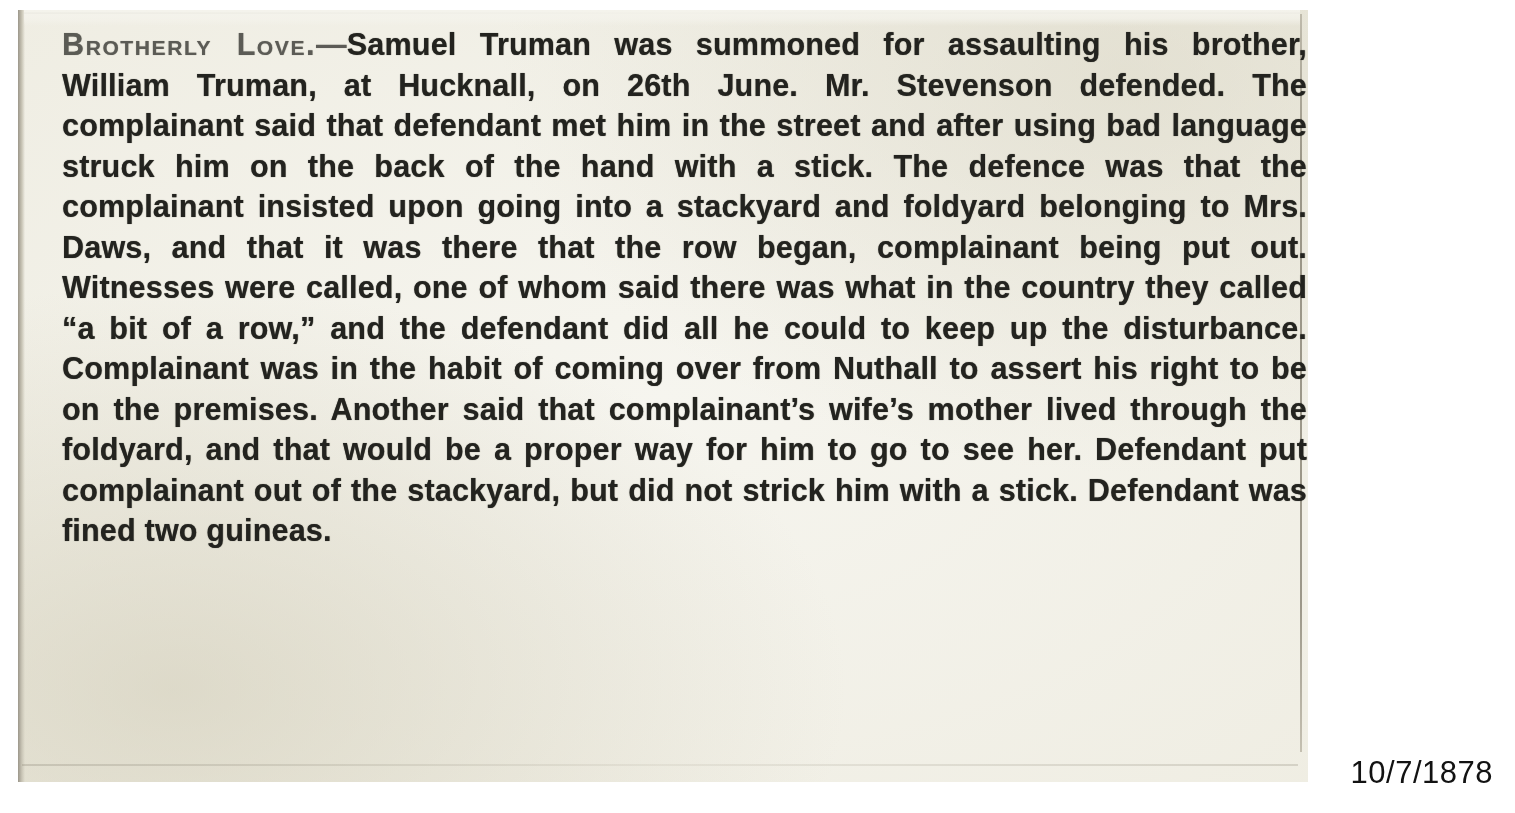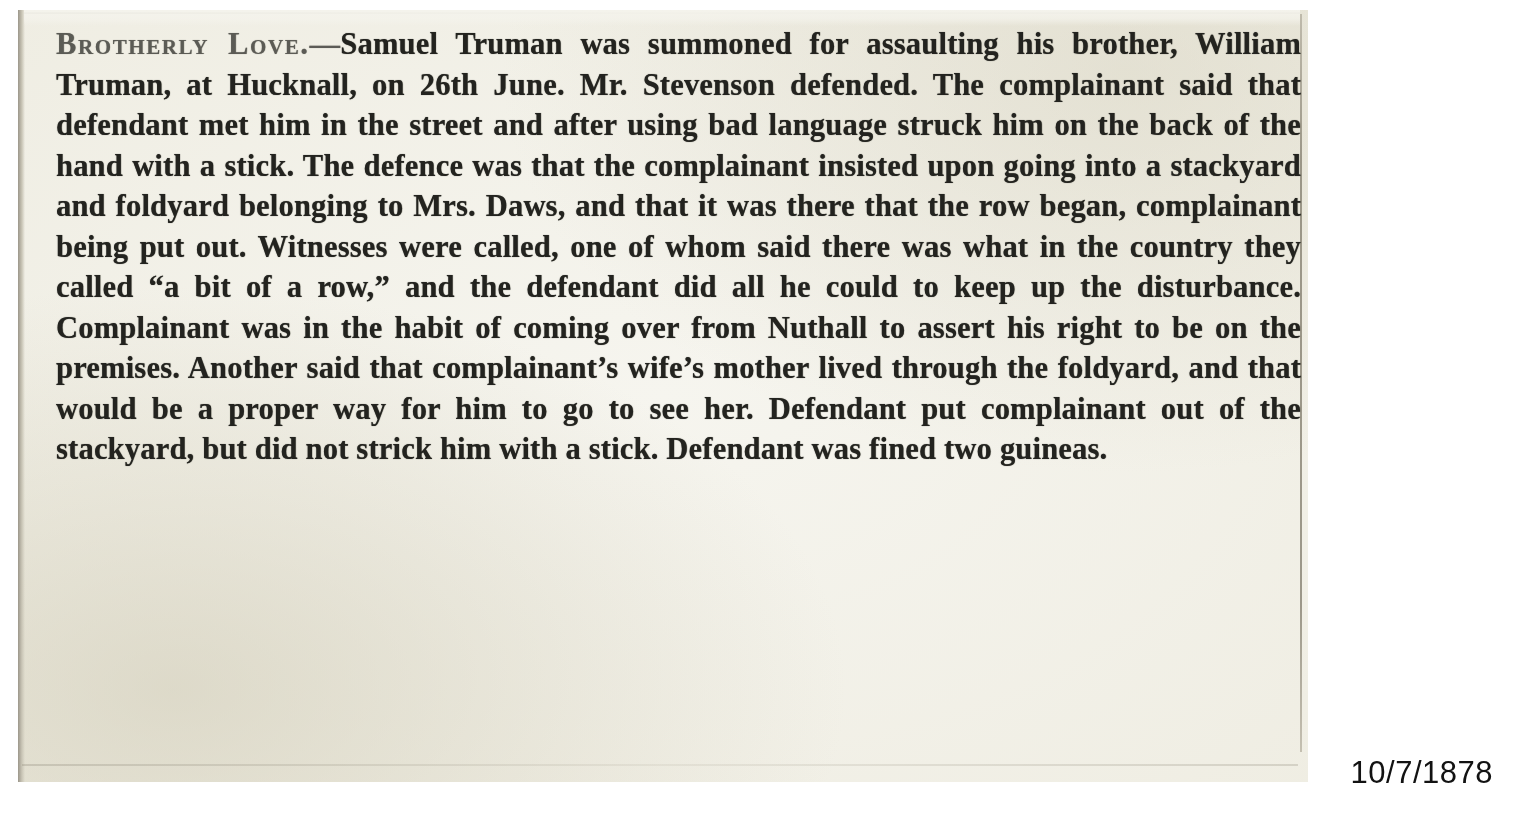--- a/index.html
+++ b/index.html
@@ -70,30 +70,30 @@
     position: absolute;
     left: 4px;
     right: 10px;
     bottom: 16px;
     height: 2px;
     background: linear-gradient(to right, rgba(150,145,130,.35), rgba(180,175,160,.18), rgba(150,145,130,.30));
   }
 
   #article {
     position: absolute;
-    left: 38px;
+    left: 44px;
     top: 14px;
     width: 1245px;
     color: #23231f;
     font-size: 30.5px;
     line-height: 40.5px;
     font-weight: 700;
     letter-spacing: 0.2px;
     text-align: justify;
-    font-family: Liberation Serif, serif;
+    font-family: Liberation Sans, sans-serif;
     
     text-shadow: 0 0 1.1px rgba(40,40,35,0.55), 0.4px 0.3px 0.6px rgba(90,88,72,0.35);
     -webkit-font-smoothing: none;
   }
 
   #article .headline {
     font-variant: small-caps;
     letter-spacing: 1.6px;
     font-weight: 700;
   }

